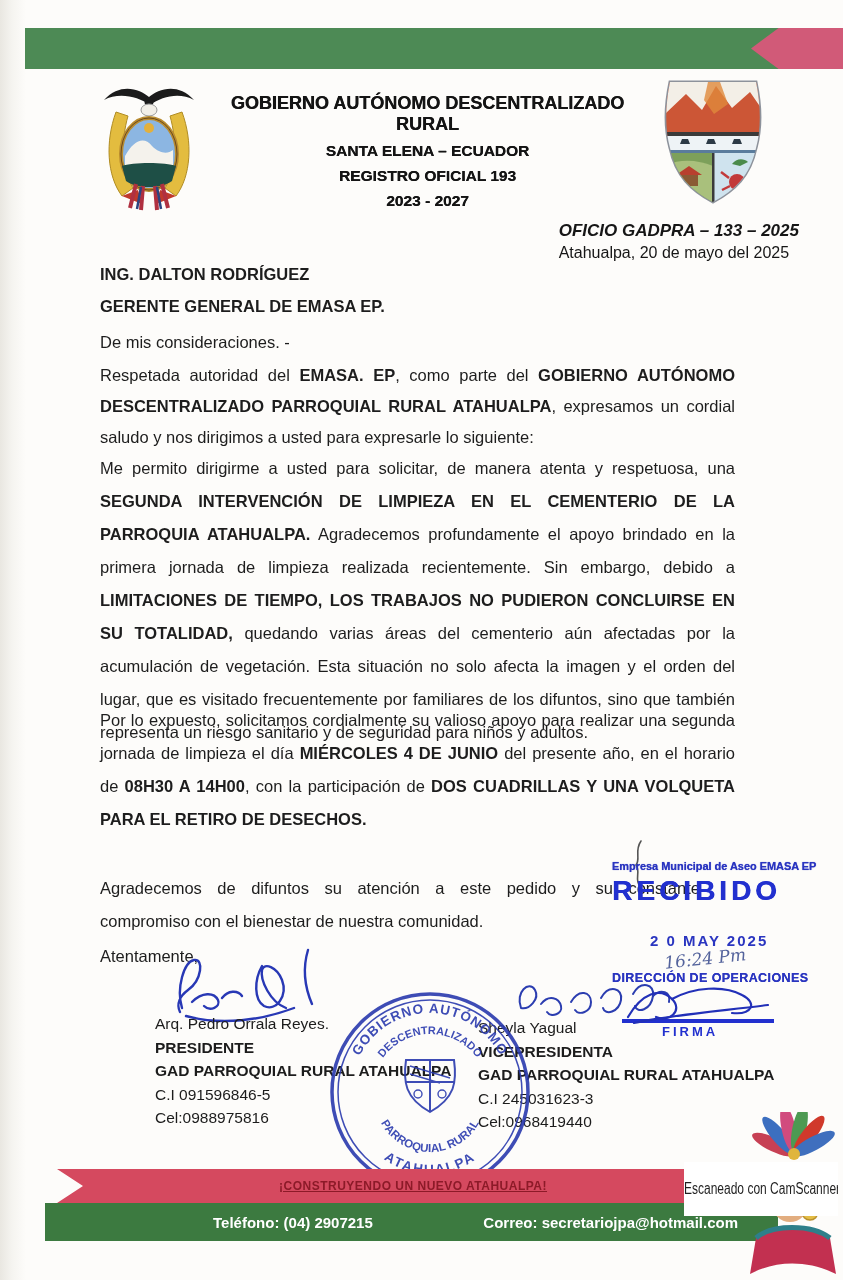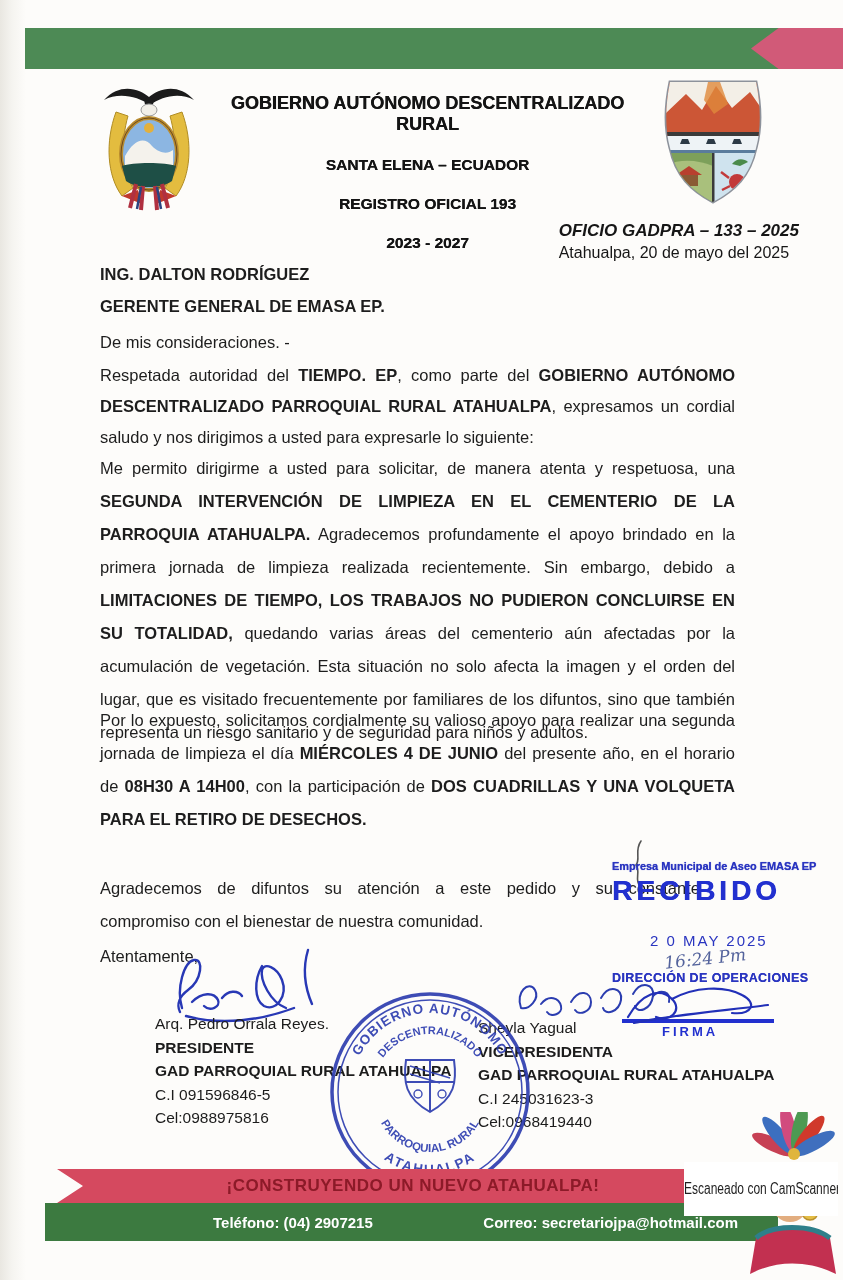--- a/index.html
+++ b/index.html
@@ -9,54 +9,54 @@
   
   .top-bar{position:absolute;left:25px;top:28px;width:818px;height:41px;background:var(--bar-green,#4d8a55);}
   .top-bar-end{position:absolute;right:0;top:0;width:92px;height:41px;background:var(--bar-pink,#d15a78);
         clip-path:polygon(30% 0,100% 0,100% 100%,30% 100%,0 50%);}
   
   .coat{position:absolute;left:92px;top:80px;width:114px;height:138px;}
   .shield{position:absolute;left:658px;top:74px;width:110px;height:134px;}
   .header-text{position:absolute;left:205px;top:86px;width:445px;text-align:center;color:#141414;}
   .h-title{font-size:33px;font-weight:800;letter-spacing:.5px;text-shadow:.6px 0 0 #141414;}
   .h-sub1{font-size:18px;font-weight:800;margin-top:7px;text-shadow:.3px 0 0 #141414;}
-  .h-sub{font-size:15.5px;font-weight:800;margin-top:21px;text-shadow:.3px 0 0 #141414;}
+  .h-sub{font-size:15.5px;font-weight:800;margin-top:7px;text-shadow:.3px 0 0 #141414;}
   
   .refblock{position:absolute;right:44px;top:221px;text-align:left;color:#161616;}
   .ref-oficio{font-size:17px;font-weight:800;font-style:italic;}
   .ref-date{font-size:16px;margin-top:3px;}
   
   .lb{position:absolute;left:100px;width:635px;color:#1d1d1d;font-size:16.5px;line-height:33px;}
   .addr{font-weight:700;line-height:32px;}
   .just{text-align:justify;}
   .jline{display:block;text-align:justify;text-align-last:justify;}
   b{font-weight:800;}
   
   .sig{position:absolute;font-size:15.5px;line-height:23.5px;color:#1c1c1c;}
   .sig .bold{font-weight:800;}
   .script{position:absolute;}
   
   .recibido{position:absolute;left:612px;top:860px;width:232px;color:var(--stamp-blue,#2a35c0);}
   .r-org{font-size:11.5px;font-weight:800;white-space:nowrap;transform:scaleX(.95);transform-origin:left;
          text-shadow:0 0 .8px var(--stamp-blue,#2a35c0);}
   .r-title{font-size:28px;font-weight:800;letter-spacing:4px;margin-top:3px;color:#2230cf;
          text-shadow:.5px 0 0 #2230cf;}
-  .r-date{font-size:15px;font-weight:400;letter-spacing:2px;margin:25px 0 0 38px;}
+  .r-date{font-size:15px;font-weight:700;letter-spacing:2px;margin:25px 0 0 38px;}
   .r-time{font-family:"DejaVu Serif",serif;font-style:italic;font-size:17px;color:#54639c;
          margin:-2px 0 0 52px;transform:rotate(-6deg);width:110px;}
   .r-dept{font-size:12.5px;font-weight:800;letter-spacing:.4px;margin-top:4px;white-space:nowrap;
          text-shadow:0 0 .5px #2a35c0;}
   .r-scribble{margin:-6px 0 0 8px;}
   .r-line{width:152px;border-top:4px solid #2230cf;margin:-10px 0 0 10px;}
   .r-firma{font-size:13px;font-weight:800;letter-spacing:3px;margin:1px 0 0 50px;color:#2230cf;}
   
   .f-pink{position:absolute;left:57px;top:1169px;width:712px;height:34px;background:var(--ribbon-red,#d5495f);
          clip-path:polygon(0 0,100% 0,100% 100%,0 100%,26px 50%);
          display:flex;align-items:center;justify-content:center;}
-  .f-slogan{color:var(--ribbon-text,#8c1a28);font-weight:800;font-size:17px;letter-spacing:.5px;}
+  .f-slogan{color:var(--ribbon-text,#8c1a28);font-weight:800;font-size:12px;letter-spacing:.5px;text-decoration:underline;}
   .f-green{position:absolute;left:45px;top:1203px;width:733px;height:38px;background:var(--band-green,#3c7a40);
          display:flex;align-items:center;color:#ffffff;font-weight:800;font-size:15px;}
   .f-phone{margin-left:168px;}
   .f-mail{margin-left:auto;margin-right:40px;}
   .dancer{position:absolute;left:742px;top:1112px;}
   .camscan{position:absolute;left:684px;top:1162px;width:154px;height:54px;background:#ffffff;
          display:flex;align-items:center;overflow:hidden;}
   .camscan span{font-size:16px;color:#1f1f1f;white-space:nowrap;transform:scaleX(.75);transform-origin:left;
          font-family:"Liberation Sans",sans-serif;}
   .seal{position:absolute;left:326px;top:988px;opacity:.9;}
@@ -122,21 +122,21 @@
 
   <div class="refblock">
     <div class="ref-oficio">OFICIO GADPRA – 133 – 2025</div>
     <div class="ref-date">Atahualpa, 20 de mayo del 2025</div>
   </div>
 
   <div class="lb addr" style="top:258px">ING. DALTON RODRÍGUEZ</div>
   <div class="lb addr" style="top:290px">GERENTE GENERAL DE EMASA EP.</div>
   <div class="lb" style="top:326px">De mis consideraciones. -</div>
 
-  <div class="lb just" style="top:360px;line-height:31px"><span>Respetada autoridad del </span><b>TIEMPO. EP</b><span>, como parte del </span><b>GOBIERNO AUTÓNOMO DESCENTRALIZADO PARROQUIAL RURAL ATAHUALPA</b><span>, expresamos un cordial saludo y nos dirigimos a usted para expresarle lo siguiente:</span></div>
+  <div class="lb just" style="top:360px;line-height:31px"><span>Respetada autoridad del </span><b>EMASA. EP</b><span>, como parte del </span><b>GOBIERNO AUTÓNOMO DESCENTRALIZADO PARROQUIAL RURAL ATAHUALPA</b><span>, expresamos un cordial saludo y nos dirigimos a usted para expresarle lo siguiente:</span></div>
 
   <div class="lb just" style="top:452px"><span>Me permito dirigirme a usted para solicitar, de manera atenta y respetuosa, una </span><b>SEGUNDA INTERVENCIÓN DE LIMPIEZA EN EL CEMENTERIO DE LA PARROQUIA ATAHUALPA.</b><span> Agradecemos profundamente el apoyo brindado en la primera jornada de limpieza realizada recientemente. Sin embargo, debido a </span><b>LIMITACIONES DE TIEMPO, LOS TRABAJOS NO PUDIERON CONCLUIRSE EN SU TOTALIDAD,</b><span> quedando varias áreas del cementerio aún afectadas por la acumulación de vegetación. Esta situación no solo afecta la imagen y el orden del lugar, que es visitado frecuentemente por familiares de los difuntos, sino que también representa un riesgo sanitario y de seguridad para niños y adultos.</span></div>
 
   <div class="lb just" style="top:704px"><span>Por lo expuesto, solicitamos cordialmente su valioso apoyo para realizar una segunda jornada de limpieza el día </span><b>MIÉRCOLES 4 DE JUNIO</b><span> del presente año, en el horario de </span><b>08H30 A 14H00</b><span>, con la participación de </span><b>DOS CUADRILLAS Y UNA VOLQUETA PARA EL RETIRO DE DESECHOS.</b></div>
 
   <div class="lb" style="top:872px;width:600px">
     <span class="jline">Agradecemos de difuntos su atención a este pedido y su constante</span>
     <span>compromiso con el bienestar de nuestra comunidad.</span>
   </div>
 

